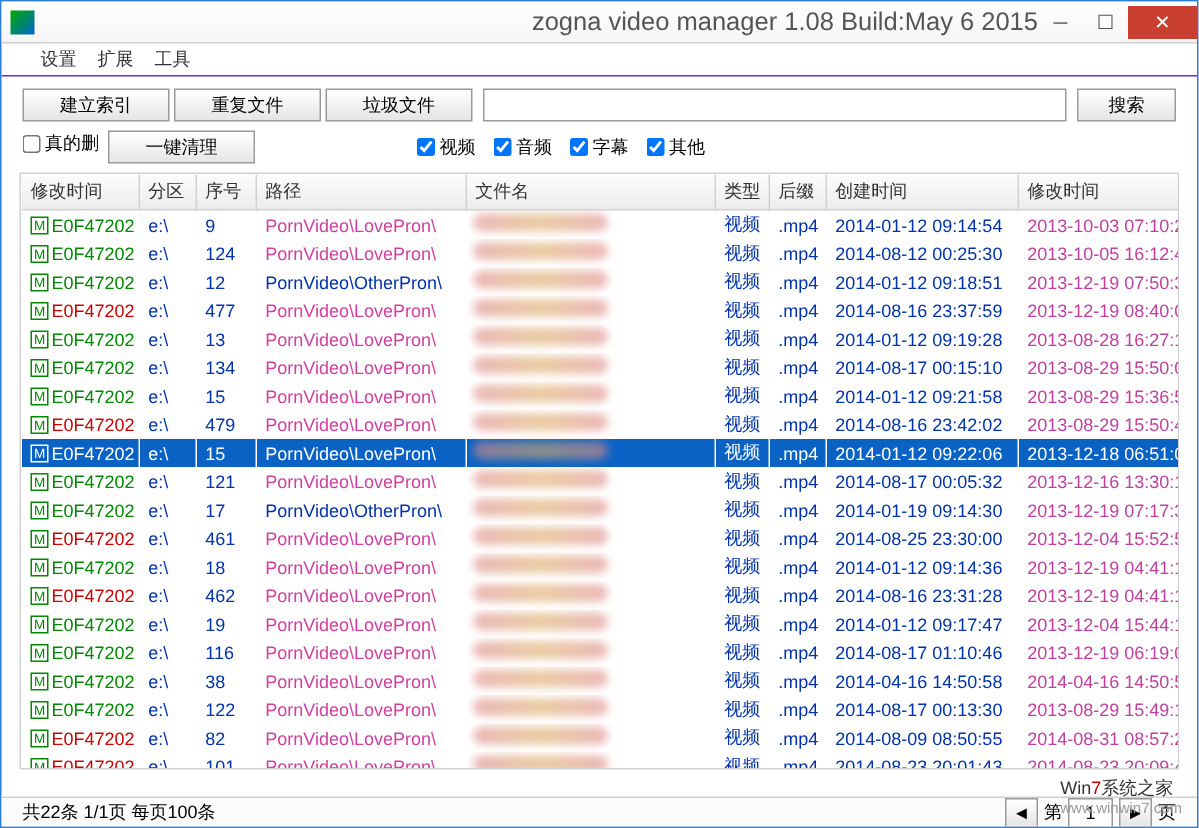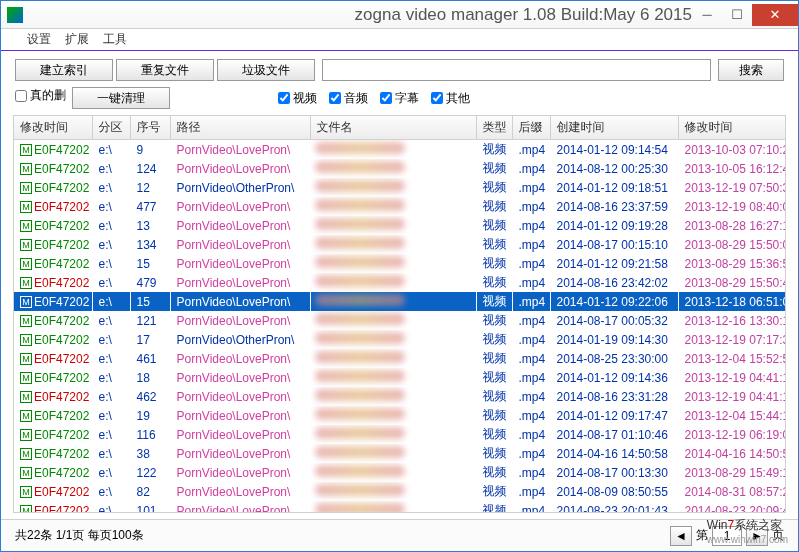--- a/index.html
+++ b/index.html
@@ -33,21 +33,21 @@
 tr.row.blue td.path{color:#0033aa}
 tr.row td.drv,tr.row td.seq{color:#0033aa}
 tr.row td.type,tr.row td.ext{color:#0033aa}
 tr.row td.ct{color:#0033aa}
 tr.row td.mt{color:#c040a0}
 tr.selected td{background:#0a63c4 !important;color:#fff !important}
 .rowicon{display:inline-block;width:12px;height:12px;border:1px solid #080;color:#080;font-size:9px;line-height:10px;text-align:center;margin-right:2px;vertical-align:middle}
 tr.selected .rowicon{border-color:#fff;color:#fff}
 .blurcell{position:relative}
 .blurcell::after{content:"";position:absolute;left:4px;top:2px;width:90px;height:12px;background:linear-gradient(90deg,#d88,#da6,#d88);filter:blur(3px);border-radius:6px;opacity:.6}
-.statusbar{position:absolute;bottom:0;left:0;right:0;height:32px;border-top:1px solid #d0d0d0;display:flex;align-items:center;padding:0 14px;background:#fbfbfb;gap:14px}
+.statusbar{position:absolute;bottom:0;left:0;right:0;height:20px;border-top:1px solid #d0d0d0;display:flex;align-items:center;padding:0 14px;background:#fbfbfb;gap:14px}
 .statusbar .pager{margin-left:auto;display:flex;align-items:center;gap:4px}
 .pagerbtn{border:1px solid #999;background:linear-gradient(#fff,#e5e5e5);width:22px;height:20px;display:flex;align-items:center;justify-content:center}
 .pagerinput{width:30px;height:20px;border:1px solid #999;text-align:center}
 .watermark{position:absolute;right:10px;bottom:6px;font-size:13px;color:#333}
 .watermark i{color:#c00;font-style:normal}
 </style>
 </head>
 <body>
 
 <div class="titlebar">

